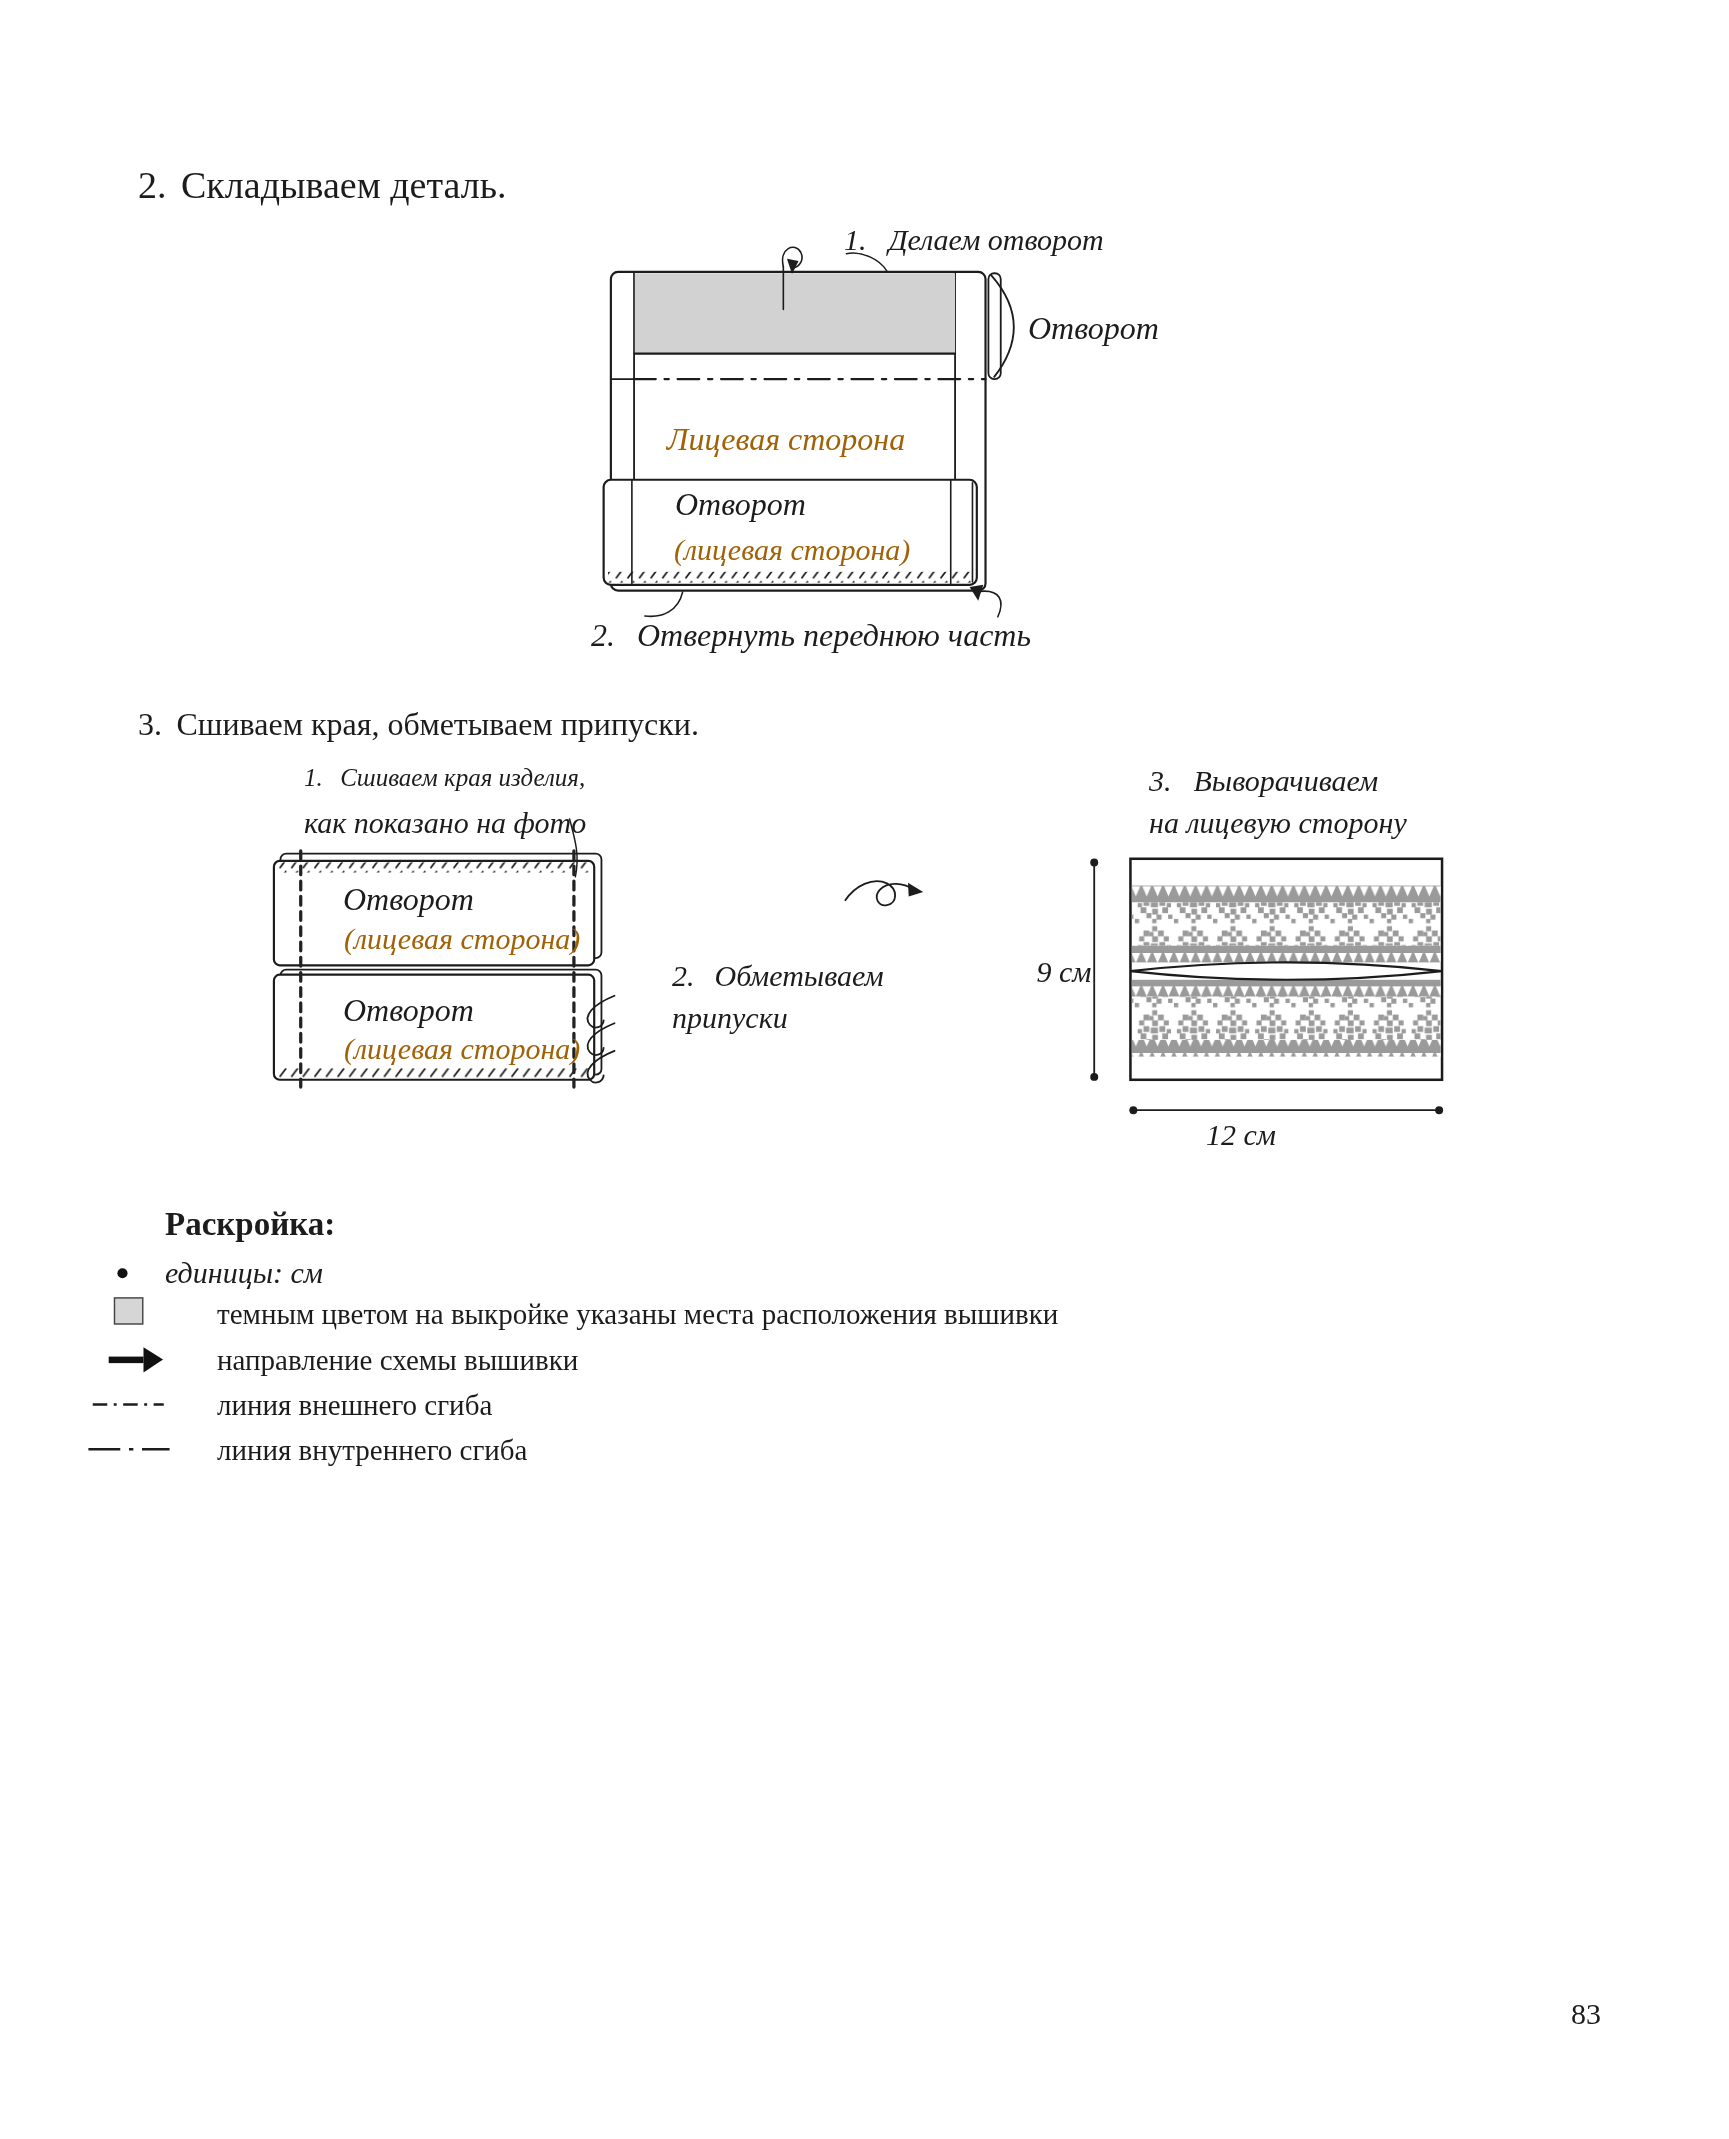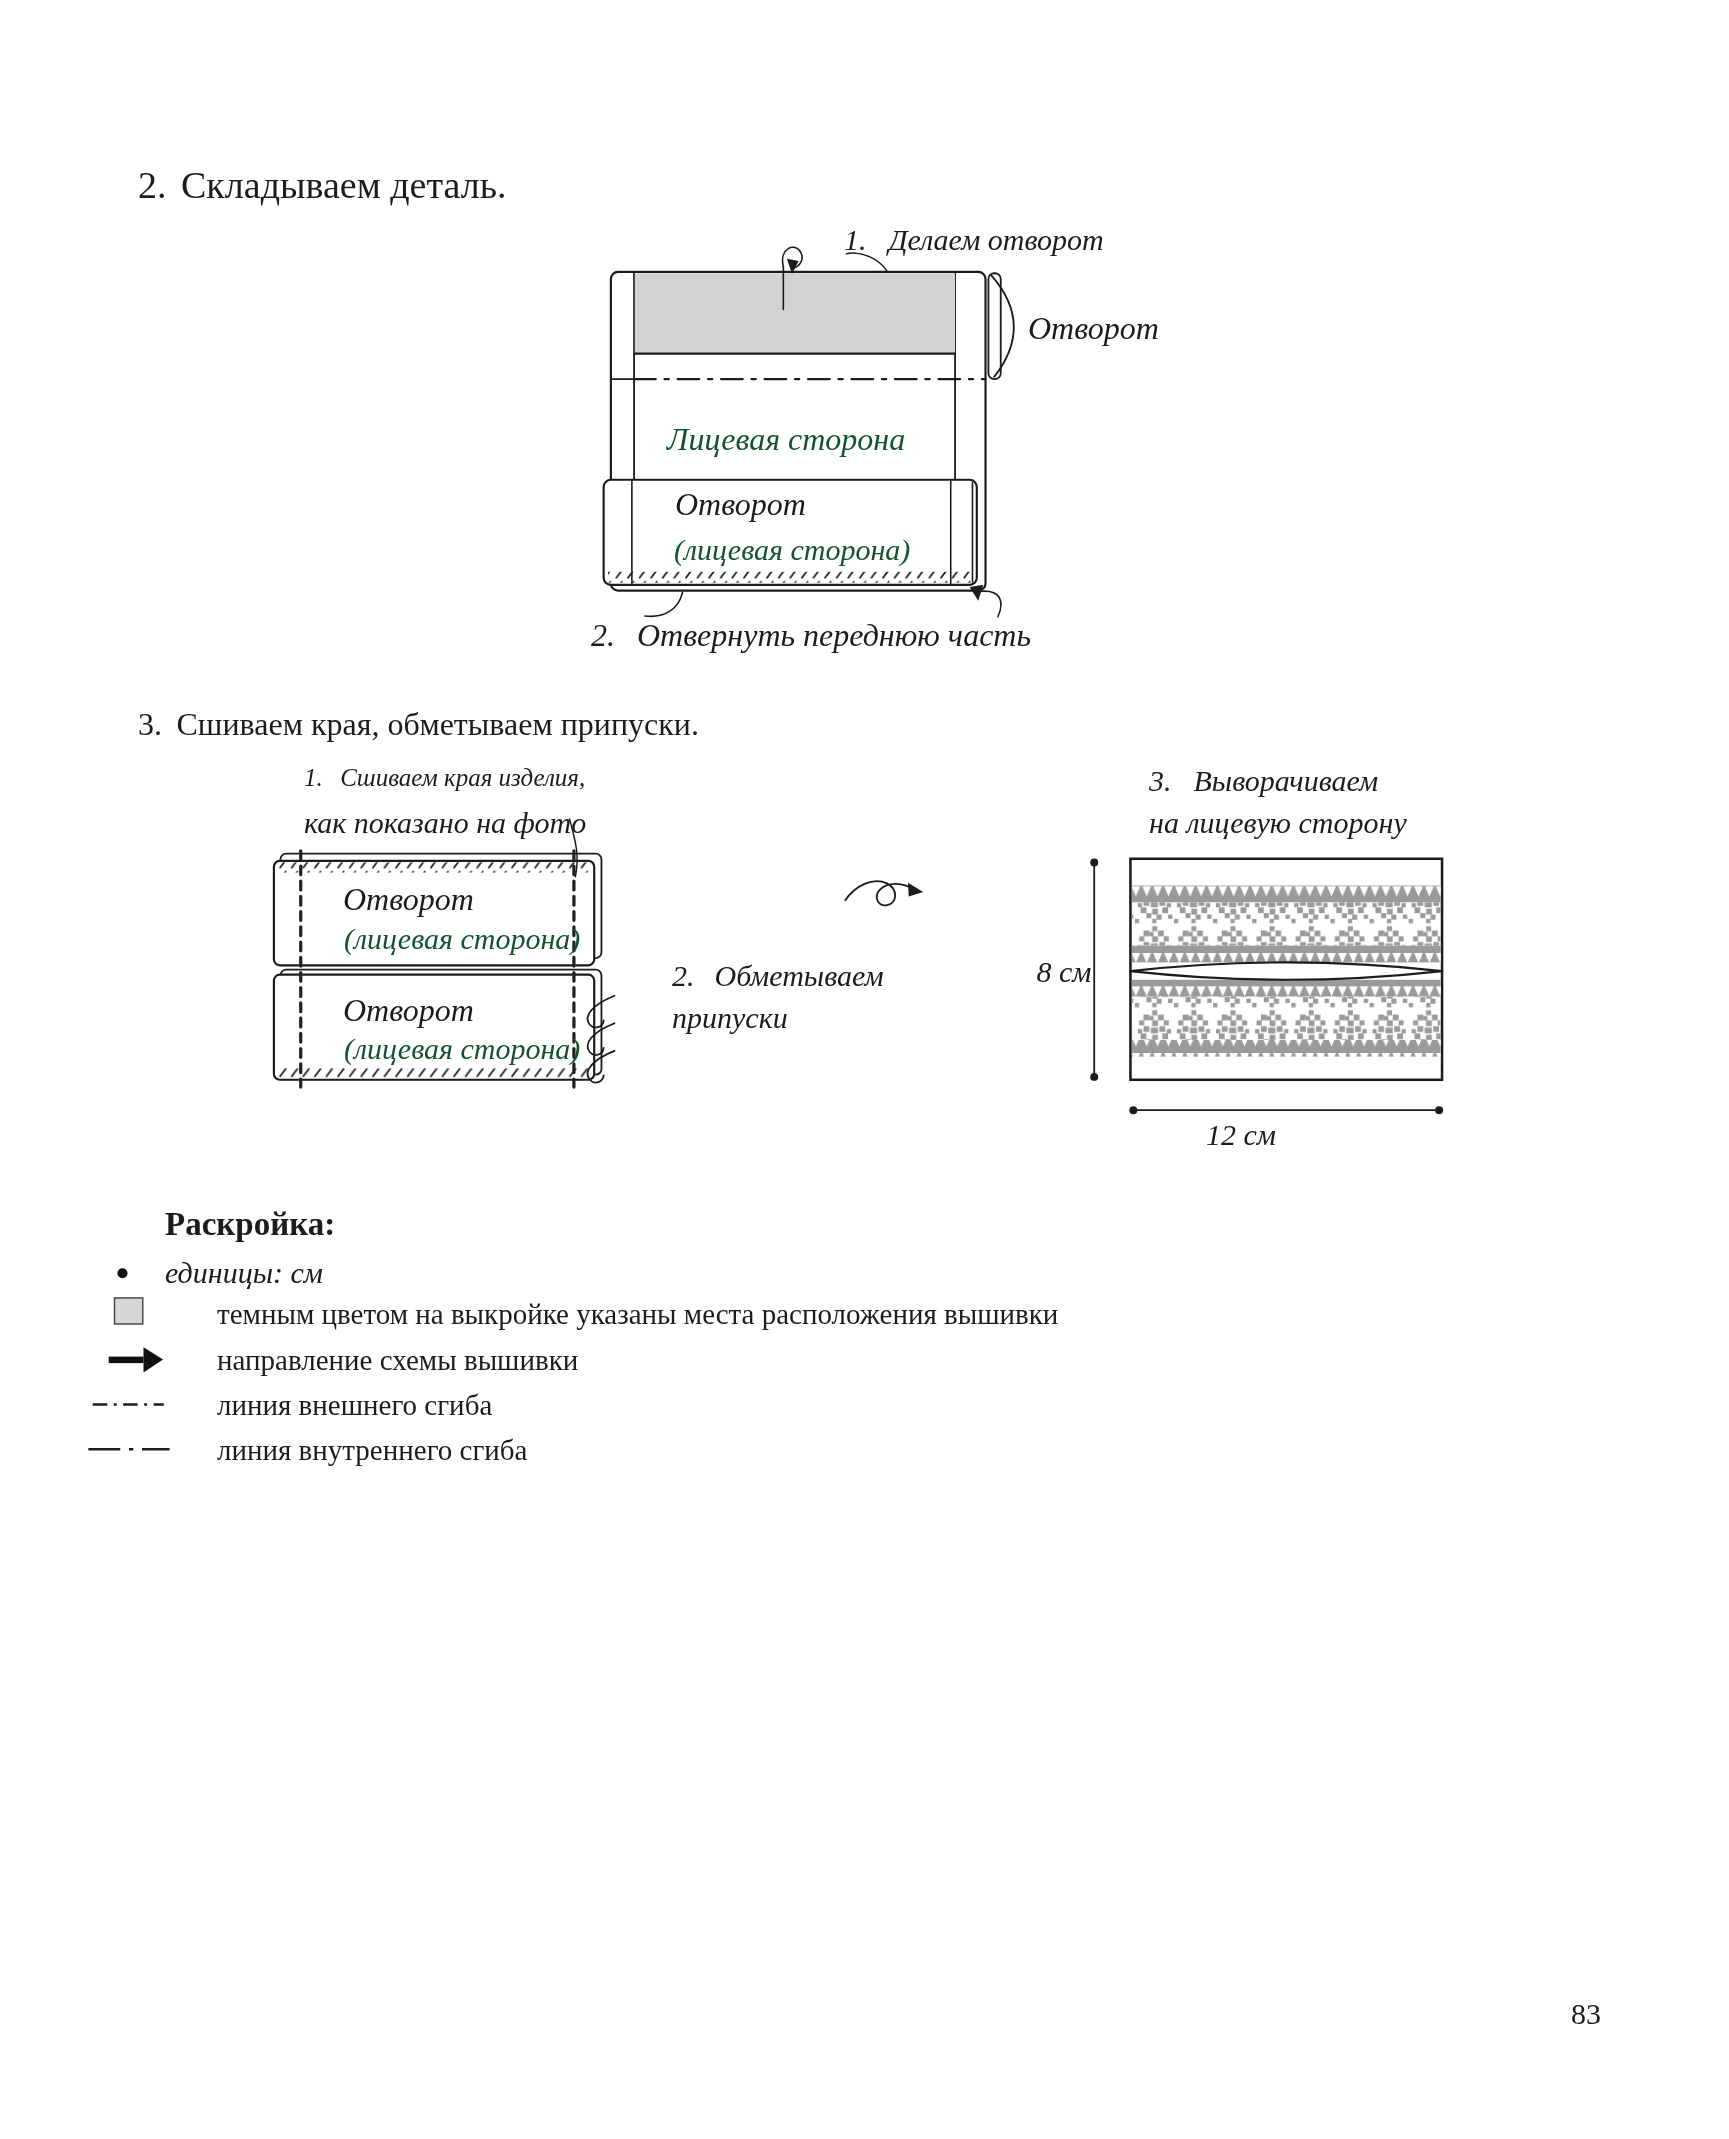--- a/index.html
+++ b/index.html
@@ -1,21 +1,21 @@
 <!DOCTYPE html>
 <html style="font-size:11.6px"><head>
 <meta charset="utf-8">
 <style>
   html,body{margin:0;padding:0;background:#ffffff;}
   #page{position:relative;width:1729px;height:2140px;background:#ffffff;overflow:hidden;
         font-family:"Liberation Serif",serif;color:#1c1c1c;}
   svg.art{position:absolute;left:0;top:0;}
   .t{position:absolute;white-space:nowrap;line-height:1.25;color:#1c1c1c;}
   .it{font-style:italic;}
-  .gray{color:#14532d;}
+  .gray{color:#a16207;}
   .ctr{transform:translateX(-50%);}
   .num{display:inline-block;}
   .sans{font-family:Liberation Serif, serif;font-weight:bold;}
 </style>
 </head>
 <body>
 
 <div id="page">
 
   <svg class="art" width="1729" height="2140" viewBox="0 0 2386 2953">
@@ -174,21 +174,21 @@
   <div class="t it gray" style="left:344px;top:1030px;font-size:30px;">(лицевая сторона)</div>
   <div class="t it" style="left:672px;top:957px;font-size:30px;">
     <span class="num" style="margin-right:20px;">2.</span><span>Обметываем</span>
   </div>
   <div class="t it" style="left:672px;top:999px;font-size:30px;">припуски</div>
 
   <div class="t it" style="left:1149px;top:762px;font-size:30px;">
     <span class="num" style="margin-right:22px;">3.</span><span>Выворачиваем</span>
   </div>
   <div class="t it" style="left:1149px;top:804px;font-size:30px;">на лицевую сторону</div>
-  <div class="t it ctr" style="left:1064px;top:953px;font-size:30px;">8 см</div>
+  <div class="t it ctr" style="left:1064px;top:953px;font-size:30px;">9 см</div>
   <div class="t it ctr" style="left:1241px;top:1116px;font-size:30px;font-style:italic;">12 см</div>
 
   <div class="t sans" style="left:165px;top:1204px;font-size:33px;">Раскройка:</div>
   <div class="t" style="left:165px;top:1254px;font-size:30px;font-style:italic;">единицы: см</div>
   <div class="t" style="left:217px;top:1296px;font-size:29px;">темным цветом на выкройке указаны места расположения вышивки</div>
   <div class="t" style="left:217px;top:1342px;font-size:29px;">направление схемы вышивки</div>
   <div class="t" style="left:217px;top:1387px;font-size:29px;">линия внешнего сгиба</div>
   <div class="t" style="left:217px;top:1432px;font-size:29px;">линия внутреннего сгиба</div>
 
   <div class="t" style="left:1571px;top:1984px;font-size:30px;margin-top:11px;">83</div>

